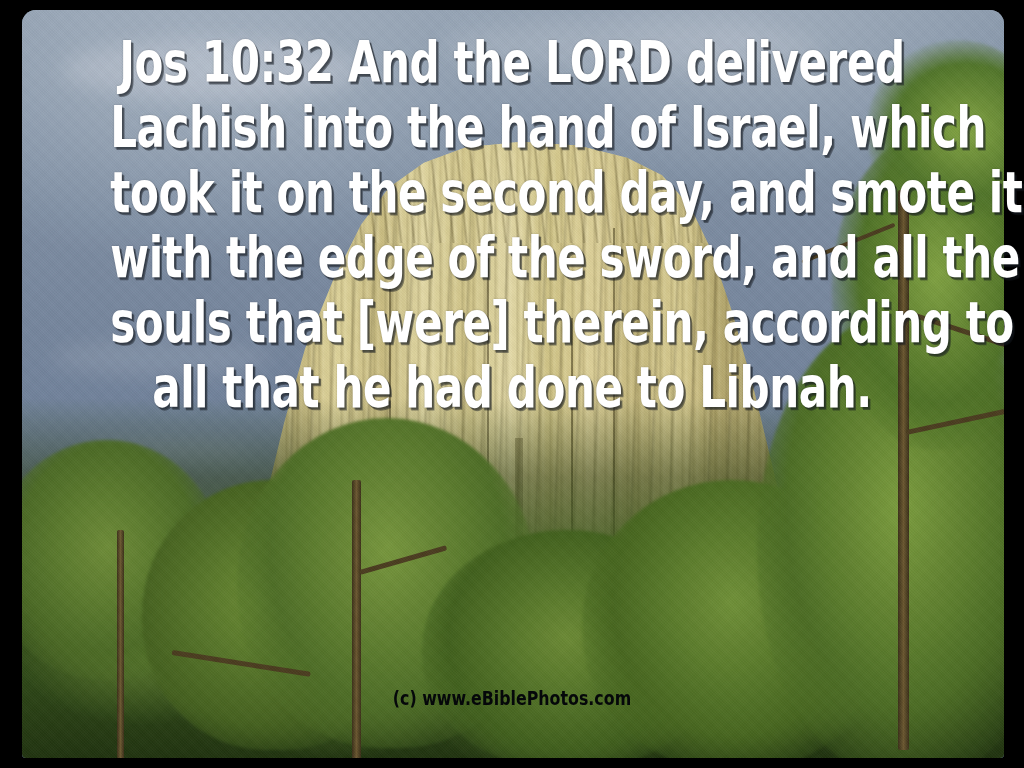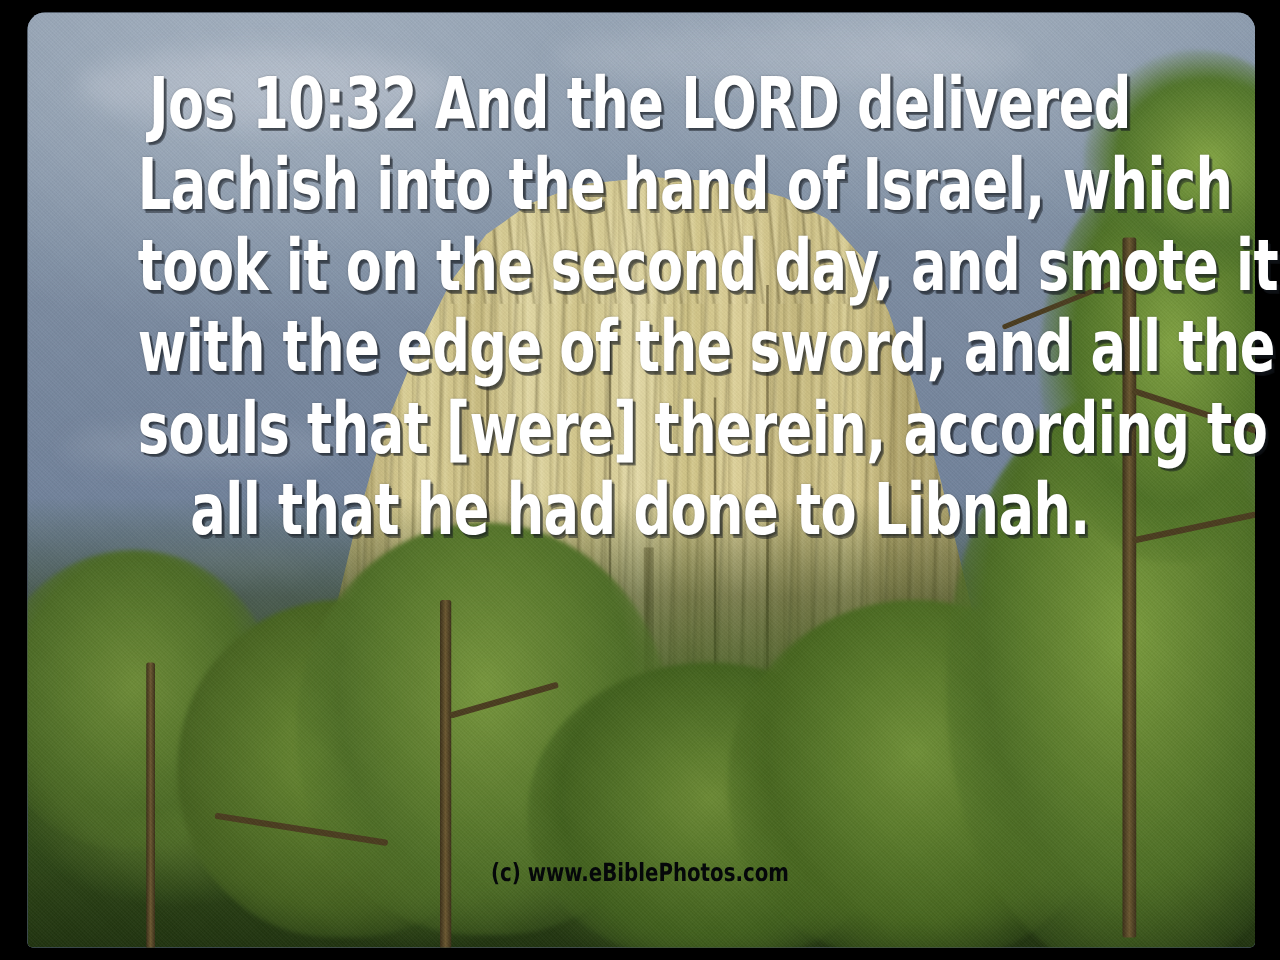--- a/index.html
+++ b/index.html
@@ -153,21 +153,21 @@
     pointer-events: none;
     background-image:
       repeating-linear-gradient(45deg, rgba(255,255,255,0.018) 0 1px, rgba(0,0,0,0.018) 1px 2px),
       repeating-linear-gradient(-45deg, rgba(255,255,255,0.012) 0 1px, rgba(0,0,0,0.012) 1px 2px);
   }
 
   
   #verse {
     position: absolute;
     left: 22px;
-    top: 51px;
+    top: 30px;
     width: 980px;
     text-align: center;
     pointer-events: none;
   }
   #verse .line {
     display: block;
     color: #ffffff;
     font-family: "DejaVu Sans Condensed", "Liberation Sans Narrow", "Liberation Sans", sans-serif;
     font-weight: bold;
     font-size: 57px;

